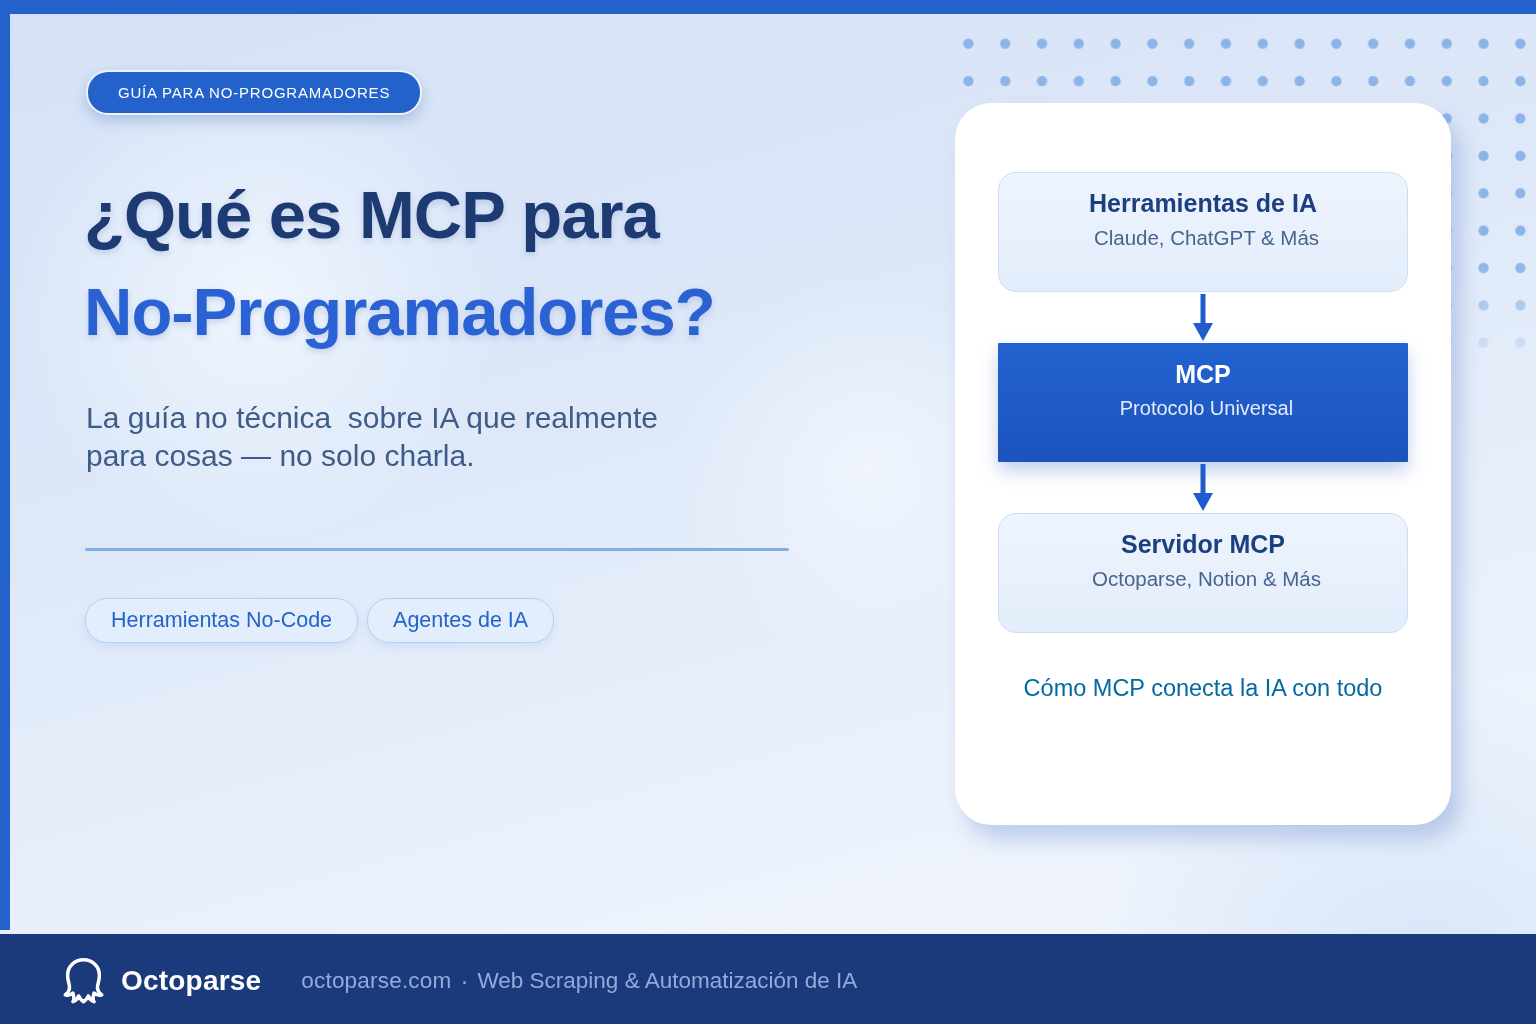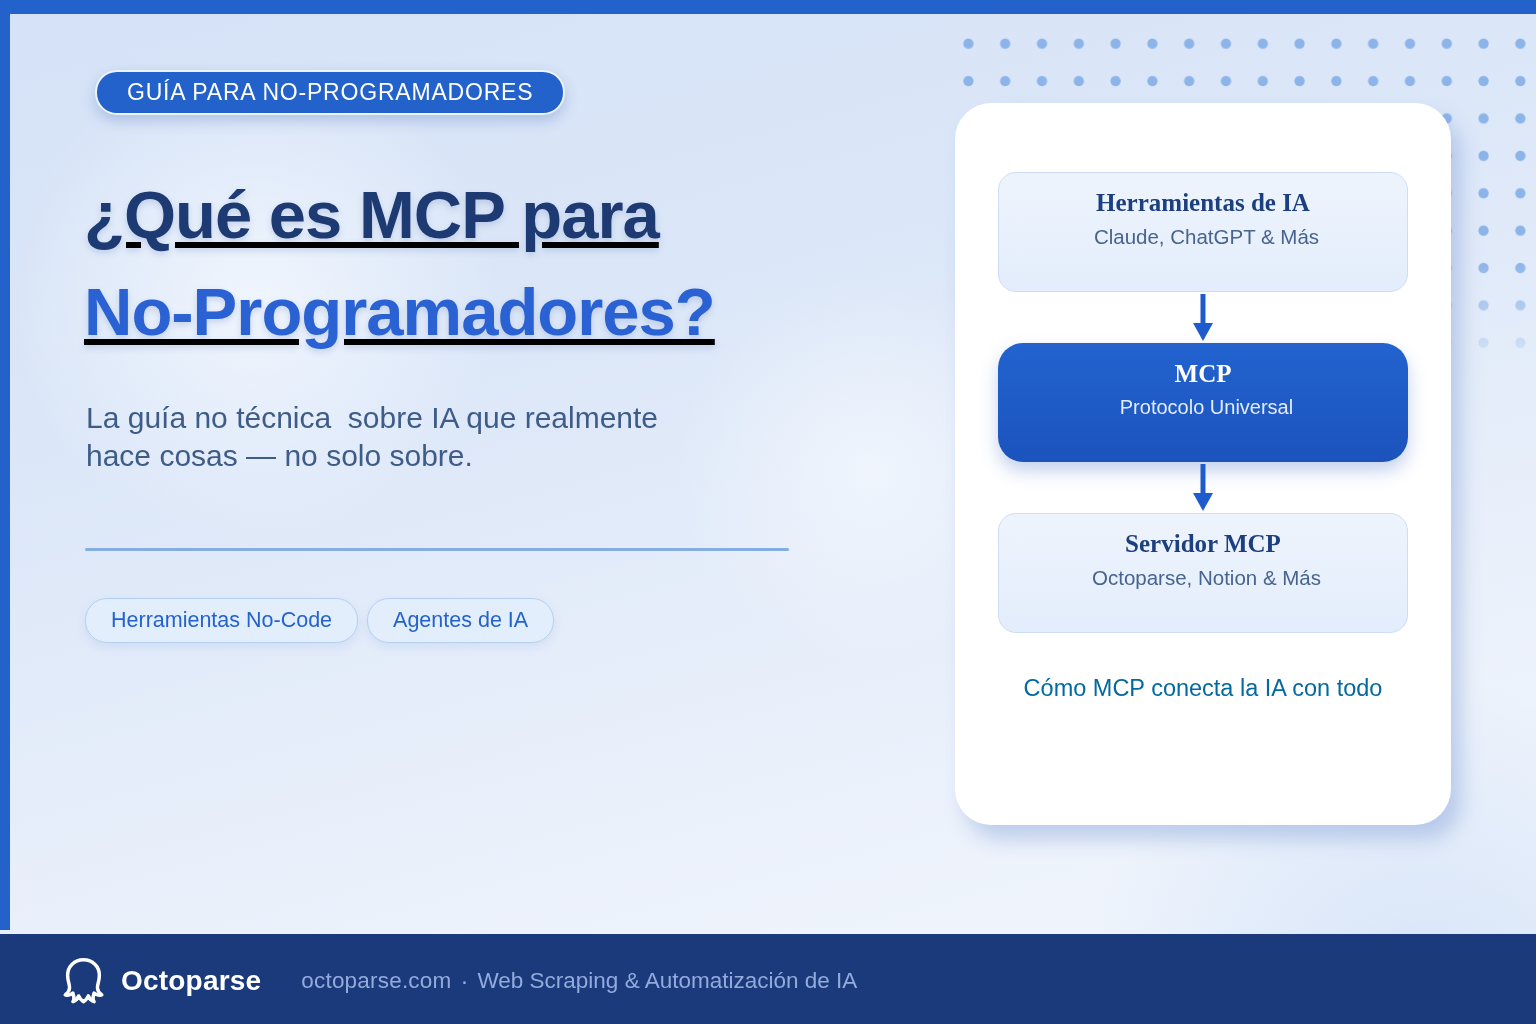--- a/index.html
+++ b/index.html
@@ -16,23 +16,23 @@
   .top-bar{position:absolute;left:0;top:0;width:1536px;height:14px;background:#2262ca;}
   .left-strip{position:absolute;left:0;top:0;width:10px;height:930px;background:#2262ca;}
   .dots{
     position:absolute;left:948px;top:18px;width:588px;height:356px;
     background-image:radial-gradient(circle,#8cb4e9 4.6px,rgba(140,180,233,0) 5.6px);
     background-size:36.8px 37.4px;background-position:2px 7px;
     -webkit-mask-image:linear-gradient(180deg,#000 68%,transparent 100%);
     mask-image:linear-gradient(180deg,#000 68%,transparent 100%);
   }
   .badge{
-    position:absolute;left:95px;top:70px;height:41px;padding:0 30px;
+    position:absolute;left:86px;top:70px;height:41px;padding:0 30px;
     display:inline-flex;align-items:center;background:#2262ca;color:#fff;
-    font-size:23px;letter-spacing:.8px;border-radius:22px;
+    font-size:15px;letter-spacing:.8px;border-radius:22px;
     border:2px solid rgba(255,255,255,.92);
     box-shadow:0 6px 14px rgba(60,100,180,.28);
   }
   .title{
     position:absolute;left:84px;top:166px;font-weight:bold;font-size:67px;
     line-height:97px;letter-spacing:-1px;
     text-shadow:0 3px 6px rgba(100,130,190,.28);
   }
   .title .line1{display:block;color:#1d3b72;}
   .title .line2{display:block;color:#2a62d4;}
@@ -56,26 +56,26 @@
   .node{
     position:absolute;left:43px;width:410px;display:flex;flex-direction:column;
     align-items:center;justify-content:center;gap:8px;padding-bottom:26px;
     box-sizing:border-box;text-align:center;
   }
   .node-light{
     height:120px;border-radius:18px;
     background:linear-gradient(180deg,#eef4fd,#e3edfb);
     border:1.5px solid #cdddf5;
   }
-  .node-title{font-size:25px;font-weight:bold;color:#1c3f80;font-family:Liberation Serif, serif;}
+  .node-title{font-size:25px;font-weight:bold;color:#1c3f80;}
   .node-sub{font-size:20.5px;color:#47648f;margin-left:7px;}
   .node-ai{top:69px;}
   .node-server{top:410px;}
   .node-solid{
-    top:240px;height:119px;border-radius:25px;
+    top:240px;height:119px;border-radius:1px;
     background:linear-gradient(180deg,#2263cf,#1c53bd);
     box-shadow:0 9px 18px rgba(40,90,190,.28);
   }
   .node-solid .node-title{color:#ffffff;}
   .node-solid .node-sub{color:#e2ecfb;font-size:20px;}
   .arrow{position:absolute;left:0;width:100%;display:flex;justify-content:center;}
   .arrow-1{top:191px;}
   .arrow-2{top:361px;}
   .caption{
     position:absolute;left:0;top:572px;width:100%;text-align:center;
@@ -98,27 +98,27 @@
 <div class="canvas">
 
   <div class="dots"></div>
   <div class="top-bar"></div>
   <div class="left-strip"></div>
 
   <div class="badge">
     <span>GUÍA PARA NO-PROGRAMADORES</span>
   </div>
 
-  <h1 class="title" style="margin:0;text-decoration:underline;">
+  <h1 class="title" style="margin:0;">
     <span class="line1">¿Qué es MCP para</span>
     <span class="line2">No-Programadores?</span>
   </h1>
 
   <p class="subtitle" style="margin:0;">La guía no técnica  sobre IA que realmente
-hace cosas — no solo sobre.</p>
+para cosas — no solo charla.</p>
 
   <div class="divider"></div>
 
   <div class="tags">
     <div class="tag">
       <span>Herramientas No-Code</span>
     </div>
     <div class="tag">
       <span>Agentes de IA</span>
     </div>

